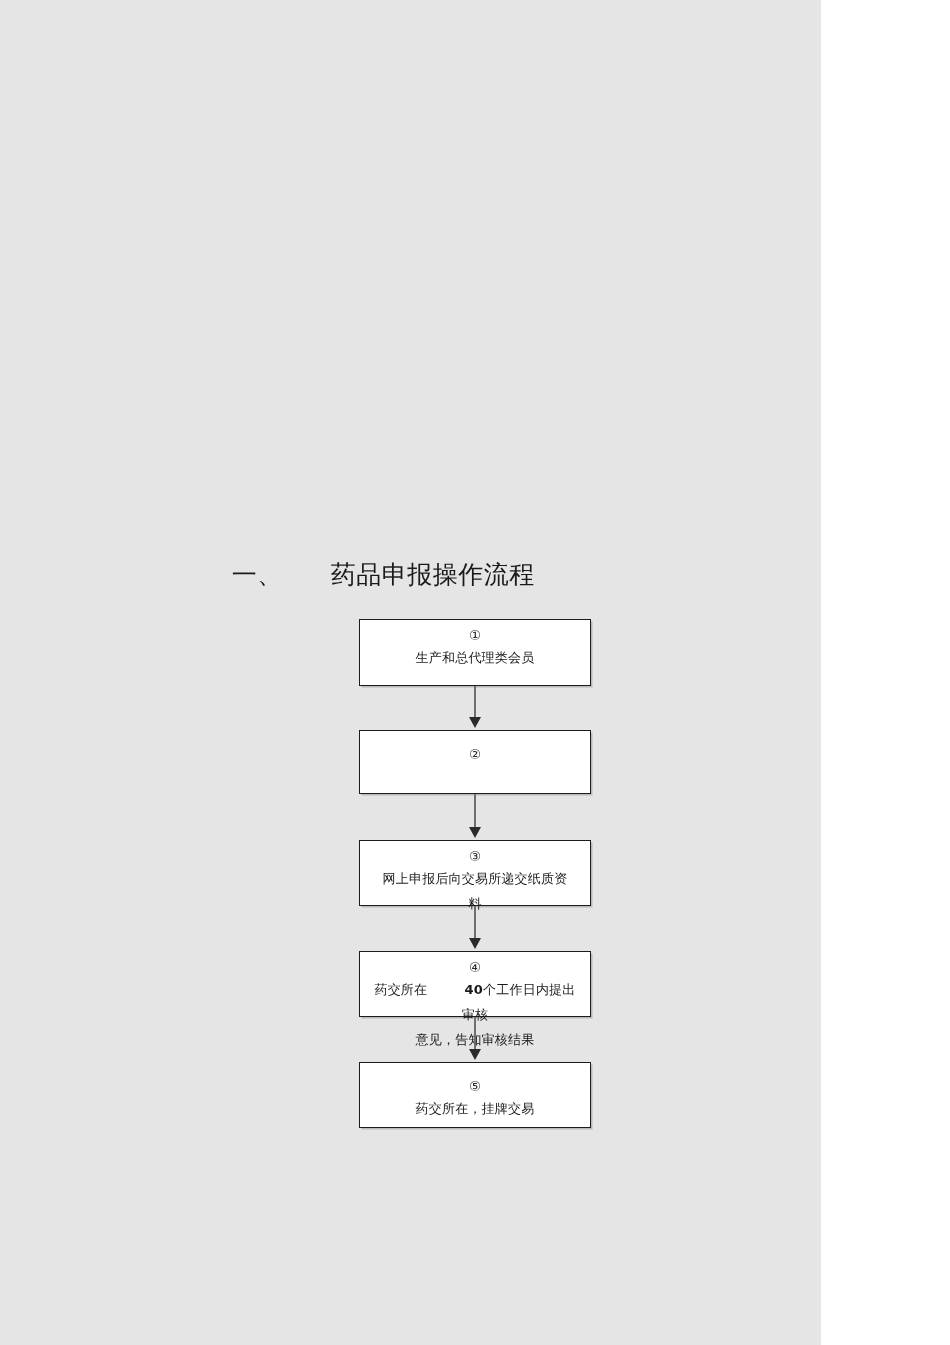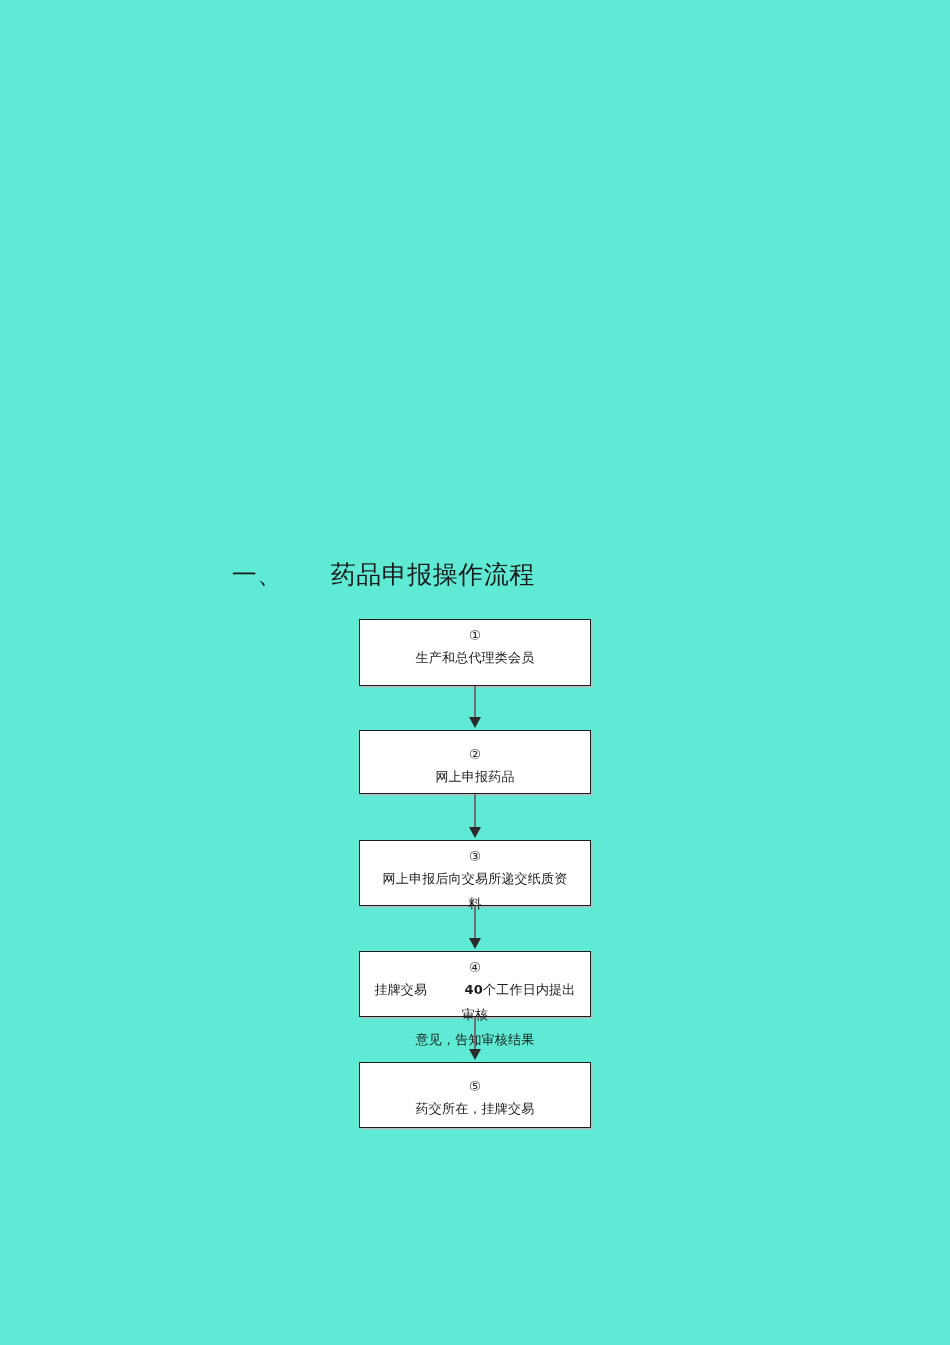--- a/index.html
+++ b/index.html
@@ -14,23 +14,23 @@
     position: relative;
     font-family: "DejaVu Sans", "Liberation Sans", sans-serif;
     color: #000000;
     overflow: hidden;
   }
 
   
   .page {
     position: absolute;
     left: 0; top: 0;
-    width: 950px;
+    width: 821px;
     height: 1345px;
-    background: #5eead4;
+    background: #e5e5e5;
   }
 
   
   .doc-heading {
     position: absolute;
     left: 198px;
     top: 524px;
     width: 600px;
     font-size: 25px;
     line-height: 34px;
@@ -157,42 +157,41 @@
       <span class="node-text">生产和总代理类会员</span>
     </div>
 
     <div class="flow-arrow arrow-h1">
       <span class="shaft"></span>
       <span class="head"></span>
     </div>
 
     <div class="flow-node node-h2">
       <span class="node-num">②</span>
-      <span class="node-text">网上申报药品</span>
     </div>
 
     <div class="flow-arrow arrow-h2">
       <span class="shaft"></span>
       <span class="head"></span>
     </div>
 
     <div class="flow-node node-h3">
       <span class="node-num">③</span>
       <span class="node-text">网上申报后向交易所递交纸质资</span>
       <span class="node-text">料</span>
     </div>
 
     <div class="flow-arrow arrow-h3">
       <span class="shaft"></span>
       <span class="head"></span>
     </div>
 
     <div class="flow-node node-h4">
       <span class="node-num">④</span>
-      <span class="node-text"><span>挂牌交易 </span><span class="em">40</span><span>个工作日内提出审核</span></span>
+      <span class="node-text"><span>药交所在 </span><span class="em">40</span><span>个工作日内提出审核</span></span>
       <span class="node-text">意见，告知审核结果</span>
     </div>
 
     <div class="flow-arrow arrow-h4">
       <span class="shaft"></span>
       <span class="head"></span>
     </div>
 
     <div class="flow-node node-h5">
       <span class="node-num">⑤</span>

